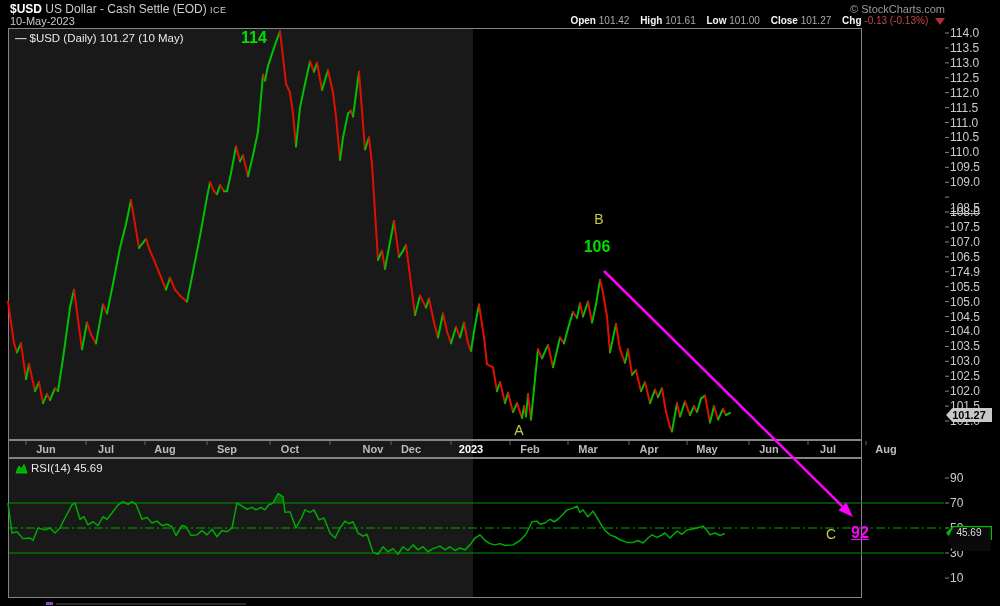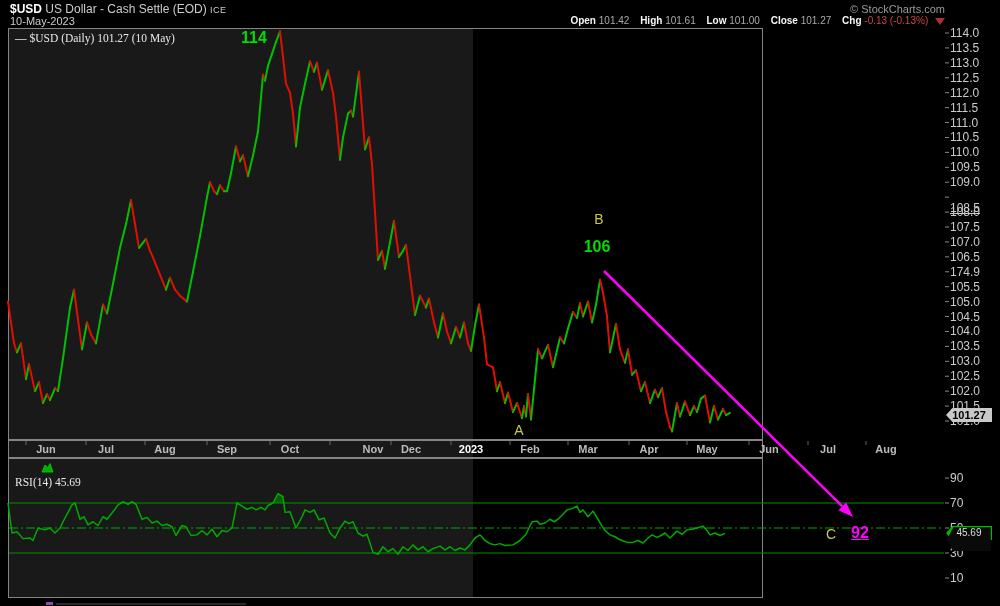--- a/index.html
+++ b/index.html
@@ -14,29 +14,29 @@
   .hdr-exch { font-size:9px; color:#ccc; letter-spacing:.5px; }
   .hdr-copy { position:absolute; right:55px; top:3px; color:#999; font-size:11px; }
   .hdr-date { position:absolute; left:10px; top:15px; color:#ccc; font-size:11px; }
   .quote-row { position:absolute; right:55px; top:15px; font-size:10px; white-space:nowrap; color:#aaa; }
   .quote-row .lbl { color:#f5f5f5; font-weight:bold; margin-left:8px; }
   .quote-row .val { color:#aaa; }
   .quote-row .chg-val { color:#c84848; }
   .dn-tri { display:inline-block; width:0; height:0; border-left:5px solid transparent; border-right:5px solid transparent; border-top:7px solid #b03030; margin-left:4px; vertical-align:middle; }
 
   
-  .panel { position:absolute; left:8px; width:755px; border:1px solid #848484; background:#000;font-family:Liberation Serif, serif; }
+  .panel { position:absolute; left:8px; width:854px; border:1px solid #848484; background:#000; }
   #price-panel { top:28px; height:412px; }
   #date-band { top:440px; height:18px; border-top:1px solid #848484; border-bottom:1px solid #848484; }
   #rsi-panel { top:458px; height:140px; }
   .bg2022 { position:absolute; left:0; top:0; bottom:0; width:464px; background:#191919; }
 
   .legend { position:absolute; left:6px; top:3px; color:#e8e8e8; font-size:11.5px; white-space:nowrap; z-index:4; }
   .legend .dash { color:#ccc; font-weight:bold; margin-right:3px; }
-  .rsi-legend { display:flex; align-items:center; gap:3px;flex-direction:column; }
+  .rsi-legend { display:flex; align-items:center; gap:3px; }
 
   .month-lab { position:absolute; top:3px; transform:translateX(-50%); font-size:11px; font-weight:bold; color:#bbb; z-index:4; }
   .month-lab.year { color:#fff; }
   .ytick-lab { position:absolute; left:950px; transform:translateY(-50%); font-size:12px; color:#ccc; z-index:4; white-space:nowrap; }
 
   svg.overlay { position:absolute; left:0; top:0; z-index:5; pointer-events:none; }
 
   .anno { position:absolute; transform:translate(-50%,-50%); z-index:6; white-space:nowrap; }
   .anno.green-big { color:#00dd00; font-size:16px; font-weight:bold; }
   .anno.yellow { color:#c9c94a; font-size:14px; }

